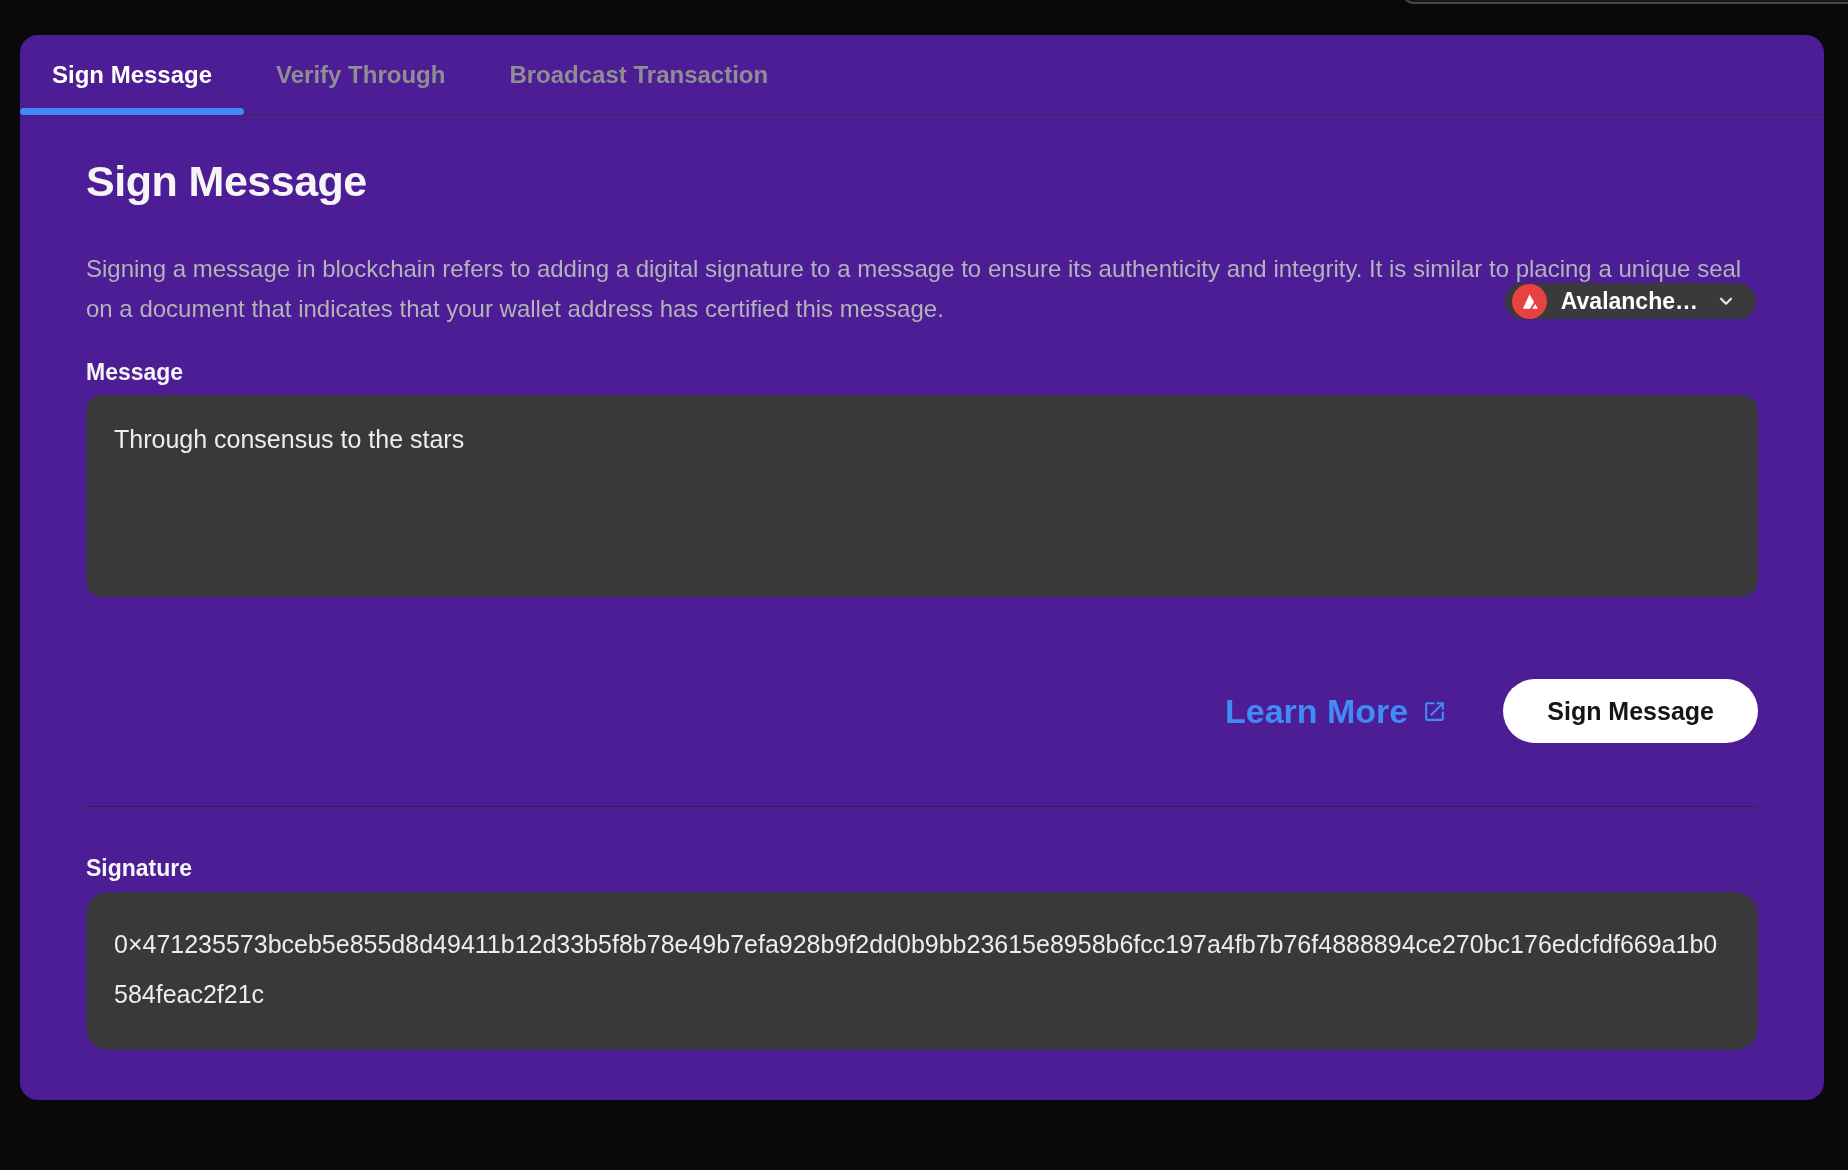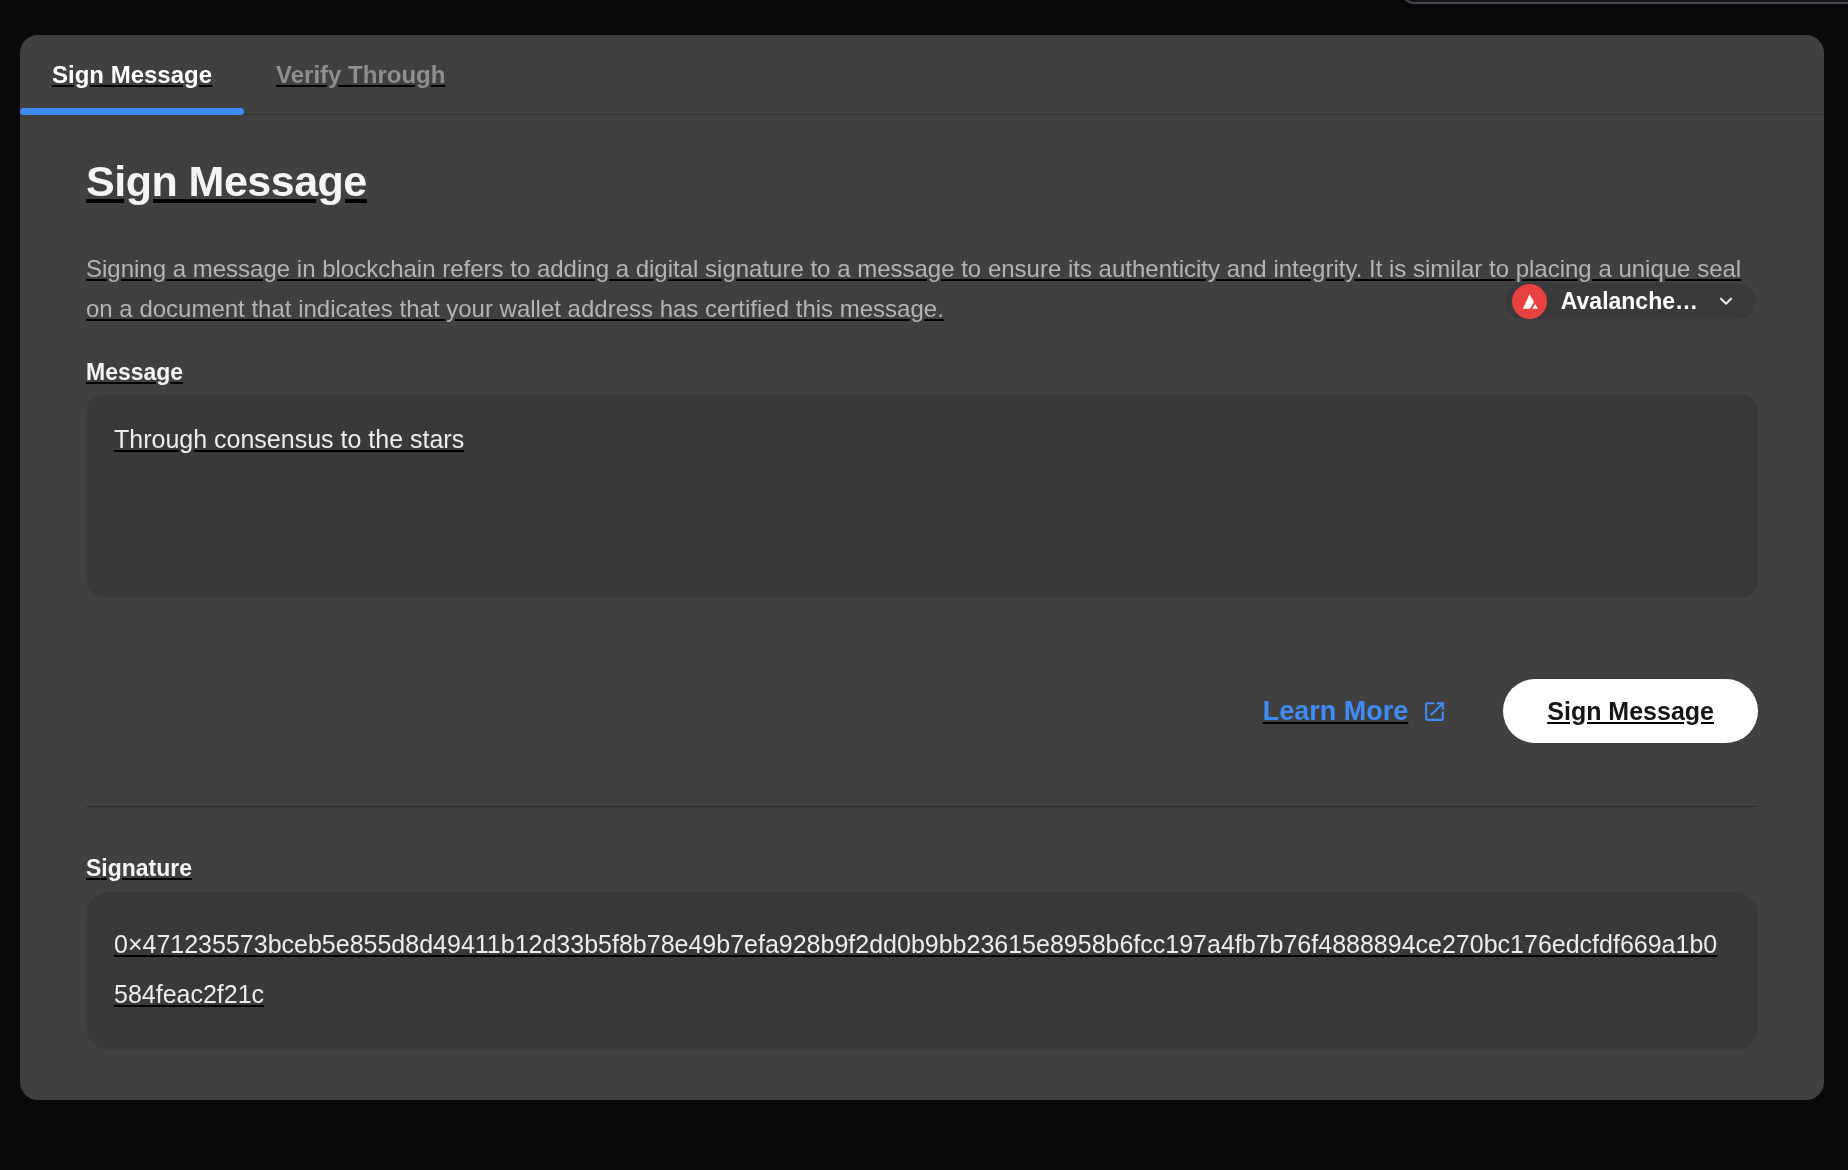--- a/index.html
+++ b/index.html
@@ -16,23 +16,22 @@
     position: absolute; top: -17px; left: 1402px; width: 500px; height: 21px;
     background: #161618;
     border: 2px solid #47474B;
     border-top: none; border-right: none;
     border-radius: 0 0 0 12px;
   }
 
   .card {
     position: absolute; left: 20px; top: 35px;
     width: 1804px; height: 1065px;
-    background: #404040;
+    background: #4c1d95;
     border-radius: 18px;
-    text-decoration: underline;
   }
 
   
   .tabbar {
     display: flex; align-items: stretch;
     height: 80px;
     border-bottom: 1px solid #313135;
   }
   .tab {
     position: relative;
@@ -106,21 +105,21 @@
   }
 
   .actions {
     margin-top: 82px;
     display: flex; align-items: center; justify-content: flex-end;
     gap: 56px;
   }
   .learn-more {
     display: flex; align-items: center; gap: 14px;
     color: #3F8CF6;
-    font-size: 27px; font-weight: 700;
+    font-size: 34px; font-weight: 700;
     cursor: pointer; text-decoration: none;
   }
   .learn-more svg { width: 25px; height: 25px; display: block; }
   .sign-btn {
     height: 64px;
     padding: 0 44px;
     border: none; border-radius: 32px;
     background: #FFFFFF; color: #151517;
     font-family: "Liberation Sans", "DejaVu Sans", sans-serif;
     font-size: 25px; font-weight: 700;
@@ -148,20 +147,21 @@
 </head>
 <body>
 
 <div class="overlay-edge"></div>
 
 <div class="card">
 
   <div class="tabbar">
     <div class="tab active">Sign Message</div>
     <div class="tab">Verify Through</div>
+    <div class="tab">Broadcast Transaction</div>
   </div>
 
   <div class="content">
 
     <div class="page-title">Sign Message</div>
 
     <div class="network-pill">
       <span class="avax-badge">
         <svg viewBox="0 0 24 24" aria-hidden="true">
           <polygon points="12,4.4 16.7,12.5 12.5,19.6 5.1,19.6" fill="#FFFFFF"></polygon>

